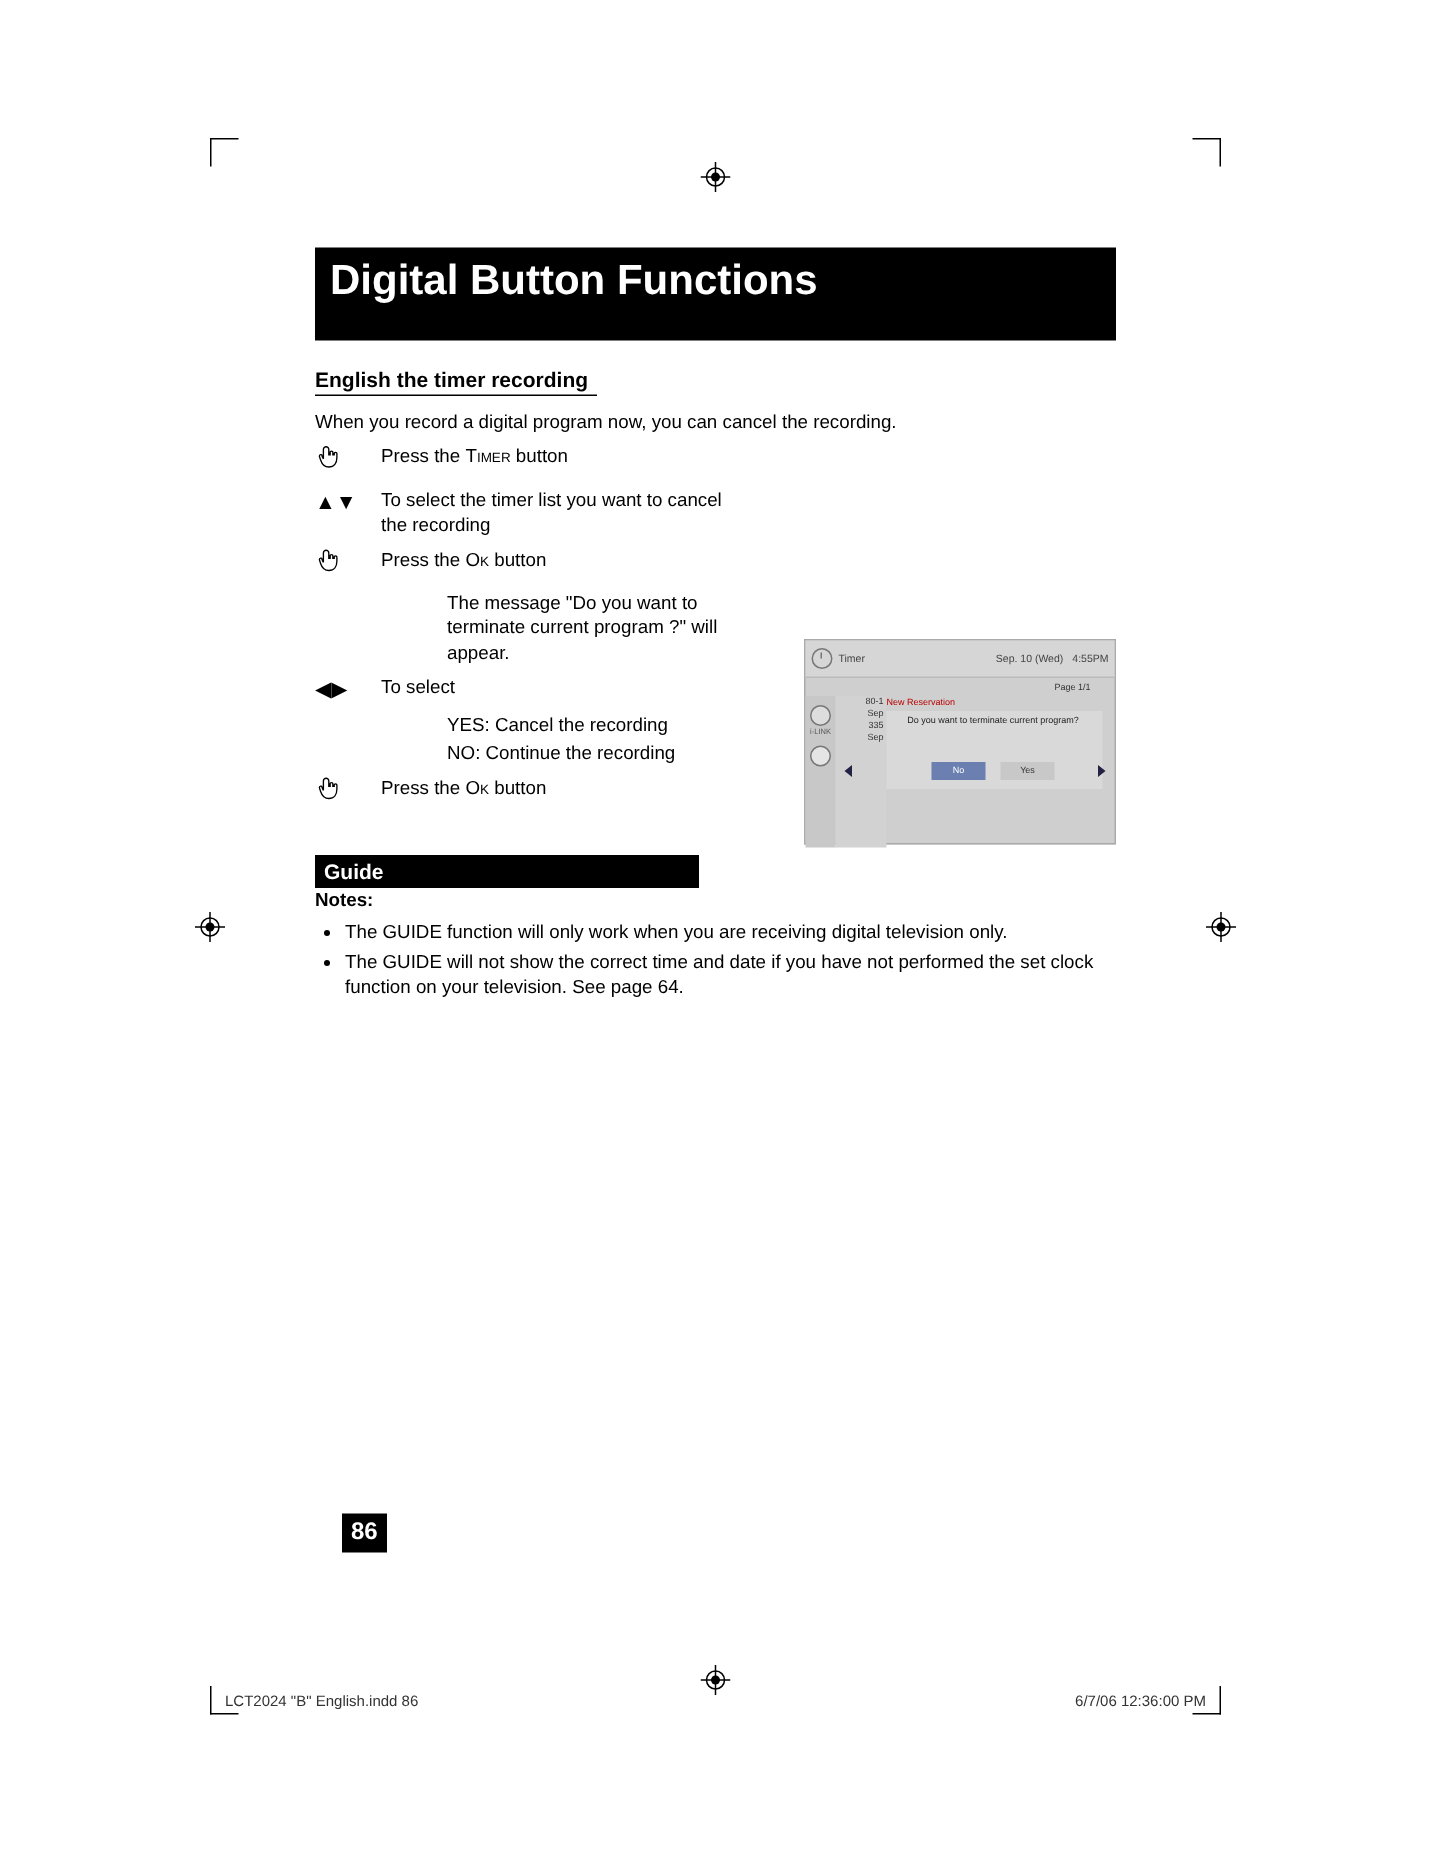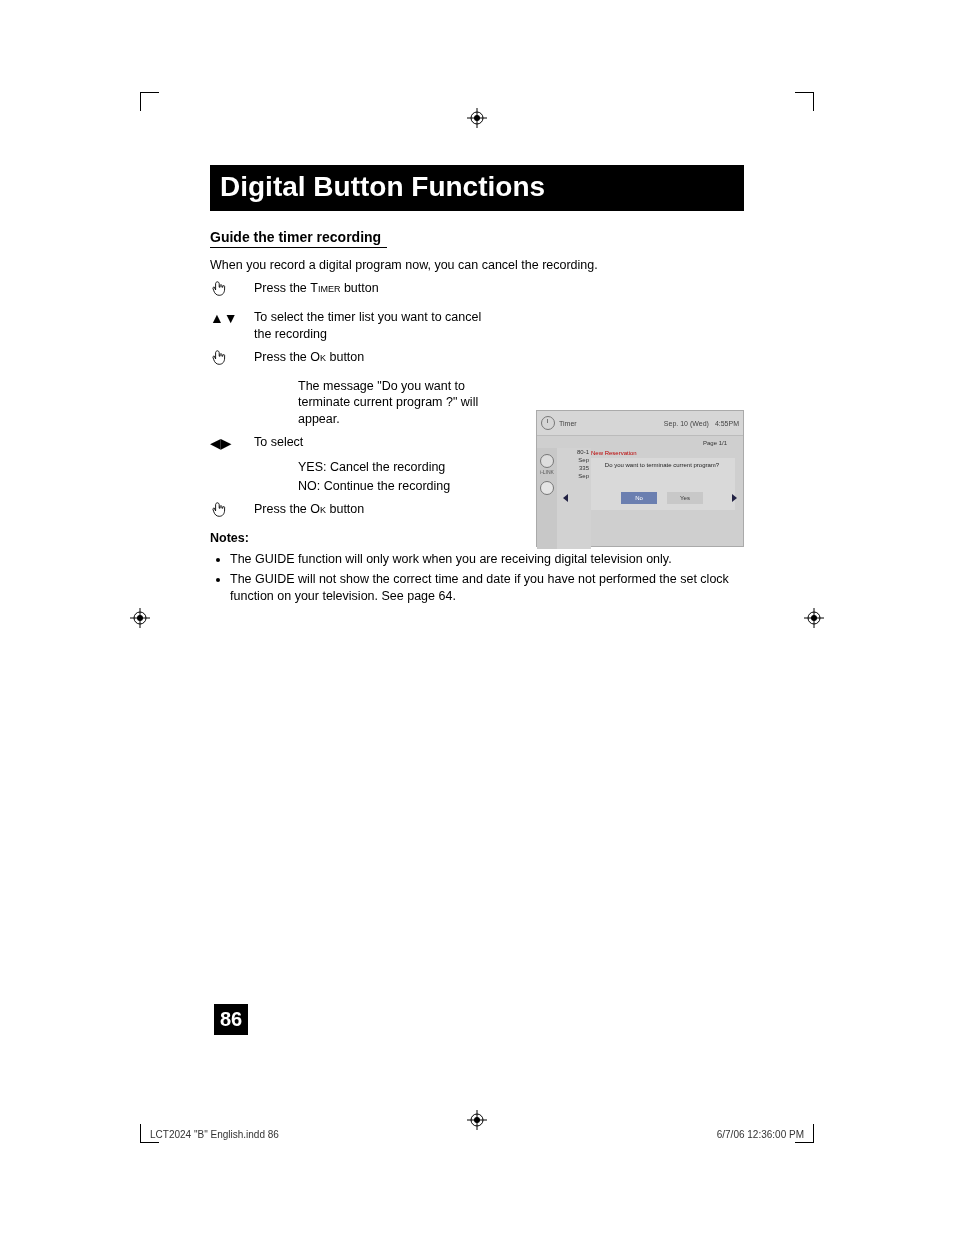--- a/index.html
+++ b/index.html
@@ -43,21 +43,21 @@
     right: 210px;
     top: 165px;
     bottom: 160px;
   }
 
   .title-bar {
     background: #000;
     color: #fff;
     font-size: 28px;
     font-weight: bold;
-    padding: 6px 10px 8px 10px;
+    padding: 6px 10px 24px 10px;
     margin-bottom: 18px;
   }
 
   .subheading {
     font-weight: bold;
     font-size: 14px;
     margin: 10px 0 4px 0;
   }
   .subheading-underline {
     border-bottom: 1px solid #000;
@@ -107,26 +107,26 @@
     margin-top: 30px;
   }
 
   .body-text { font-size:12.5px; line-height:1.4; }
   ul.notes { margin:4px 0 0 8px; padding-left: 12px; }
   ul.notes li { margin-bottom:2px; }
   .notes-lbl { font-weight:bold; display:block;}
 
   .page-number {
     position:absolute;
-    left:4px;
+    left:18px;
     bottom:40px;
     background:#000;
     color:#fff;
     font-weight:bold;
-    font-size:20px;
+    font-size:16px;
     padding: 4px 6px;
     text-align: right;
   }
 
   .footer-line {
     position:absolute;
     bottom: 95px;
     left: 150px;
     right: 150px;
     font-size: 10px;
@@ -235,21 +235,21 @@
         <line x1="0" y1="10" x2="20" y2="10" stroke="#000"></line>
         <circle cx="10" cy="10" r="3" fill="#000"></circle>
       </svg>
   </div>
 
   <div class="content">
 
     <div class="title-bar">Digital Button Functions</div>
 
     <div class="subheading">
-      <span class="subheading-underline">Guide the timer recording</span>
+      <span class="subheading-underline">English the timer recording</span>
     </div>
 
     <div class="intro">When you record a digital program now, you can cancel the recording.</div>
 
     <div style="position:relative;">
       <div class="steps">
 
         <div class="step-row">
           <div class="step-icon">
             <svg viewBox="0 0 24 20">
@@ -329,20 +329,21 @@
           <div class="osd-arrow-l"></div>
           <div class="osd-arrow-r"></div>
           <div class="osd-btns">
             <div class="osd-btn osd-btn-no">No</div>
             <div class="osd-btn osd-btn-yes">Yes</div>
           </div>
         </div>
       </div>
     </div>
 
+    <div class="section-tag">Guide</div>
     <span class="notes-lbl body-text">Notes:</span>
     <ul class="notes body-text">
       <li>The GUIDE function will only work when you are receiving digital television only.</li>
       <li>The GUIDE will not show the correct time and date if you have not performed the set clock function on your television.  See page 64.</li>
     </ul>
 
     <div class="page-number">86</div>
   </div>
 
   <div class="footer-line">

